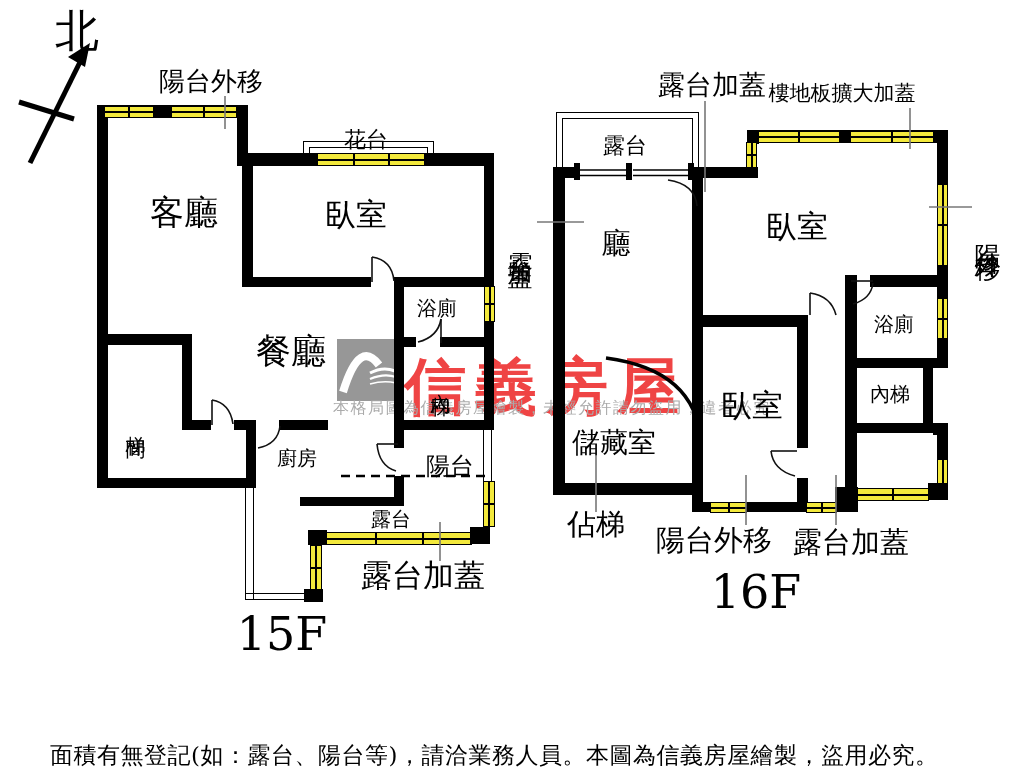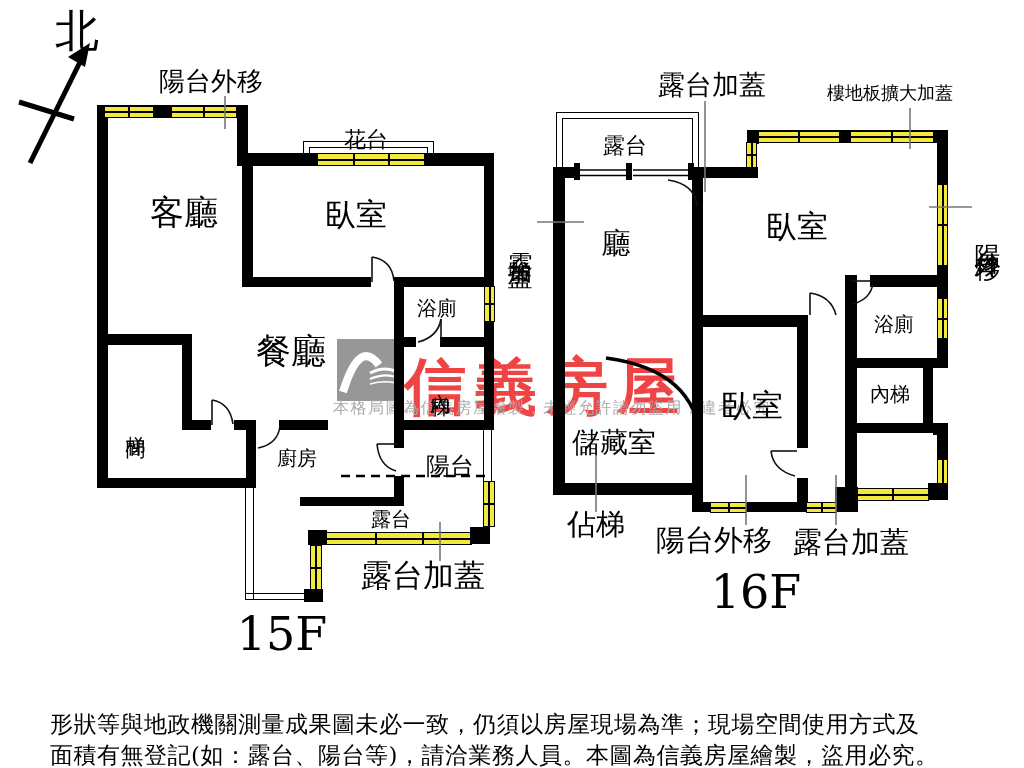--- a/index.html
+++ b/index.html
@@ -136,21 +136,21 @@
     <div class="win h h2" style="left:758px;top:131px;width:82px;height:12px"></div>
     <div class="win h h2" style="left:850px;top:131px;width:84px;height:12px"></div>
     <div class="win v v2" style="left:937px;top:184px;width:11px;height:82px"></div>
     <div class="win v v2" style="left:937px;top:298px;width:11px;height:41px"></div>
     <div class="win v" style="left:937px;top:459px;width:11px;height:25px"></div>
     <div class="win h h2" style="left:710px;top:502px;width:37px;height:11px"></div>
     <div class="win h h2" style="left:806px;top:502px;width:31px;height:11px"></div>
     <div class="win h h2" style="left:857px;top:488px;width:72px;height:13px"></div>
 
     <div class="lbl" style="left:712px;top:84px;font-size:27px">露台加蓋</div>
-    <div class="lbl" style="left:890px;top:93px;font-size:18px">樓地板擴大加蓋</div>
+    <div class="lbl" style="left:842px;top:93px;font-size:21px">樓地板擴大加蓋</div>
     <div class="lbl" style="left:625px;top:146px;font-size:22px">露台</div>
     <div class="lbl vert" style="left:520px;top:240px;font-size:25px">露台加蓋</div>
     <div class="lbl" style="left:616px;top:243px;font-size:29px">廳</div>
     <div class="lbl" style="left:797px;top:226px;font-size:31px">臥室</div>
     <div class="lbl vert" style="left:988px;top:232px;font-size:26px">陽台外移</div>
     <div class="lbl" style="left:894px;top:324px;font-size:20px">浴廁</div>
     <div class="lbl" style="left:890px;top:394px;font-size:20px">內梯</div>
     <div class="lbl" style="left:752px;top:405px;font-size:31px">臥室</div>
     <div class="lbl" style="left:614px;top:443px;font-size:28px">儲藏室</div>
     <div class="lbl" style="left:596px;top:524px;font-size:29px">佔梯</div>
@@ -208,16 +208,15 @@
       <line x1="705" y1="101" x2="705" y2="192"></line>
       <line x1="910" y1="108" x2="910" y2="149"></line>
       <line x1="929" y1="207" x2="972" y2="207"></line>
       <line x1="537" y1="222" x2="584" y2="222"></line>
       <line x1="596" y1="455" x2="596" y2="512"></line>
       <line x1="746" y1="475" x2="746" y2="525"></line>
       <line x1="836" y1="475" x2="836" y2="525"></line>
     </g>
   </svg>
 
-  <div class="disc" style="top:709px">形狀等與地政機關測量成果圖未必一致，仍須以房屋現場為準；現場空間使用方式及</div>
   <div class="disc" style="top:740px">面積有無登記(如：露台、陽台等)，請洽業務人員。本圖為信義房屋繪製，盜用必究。</div>
 
 </div>
 
 </body></html>

